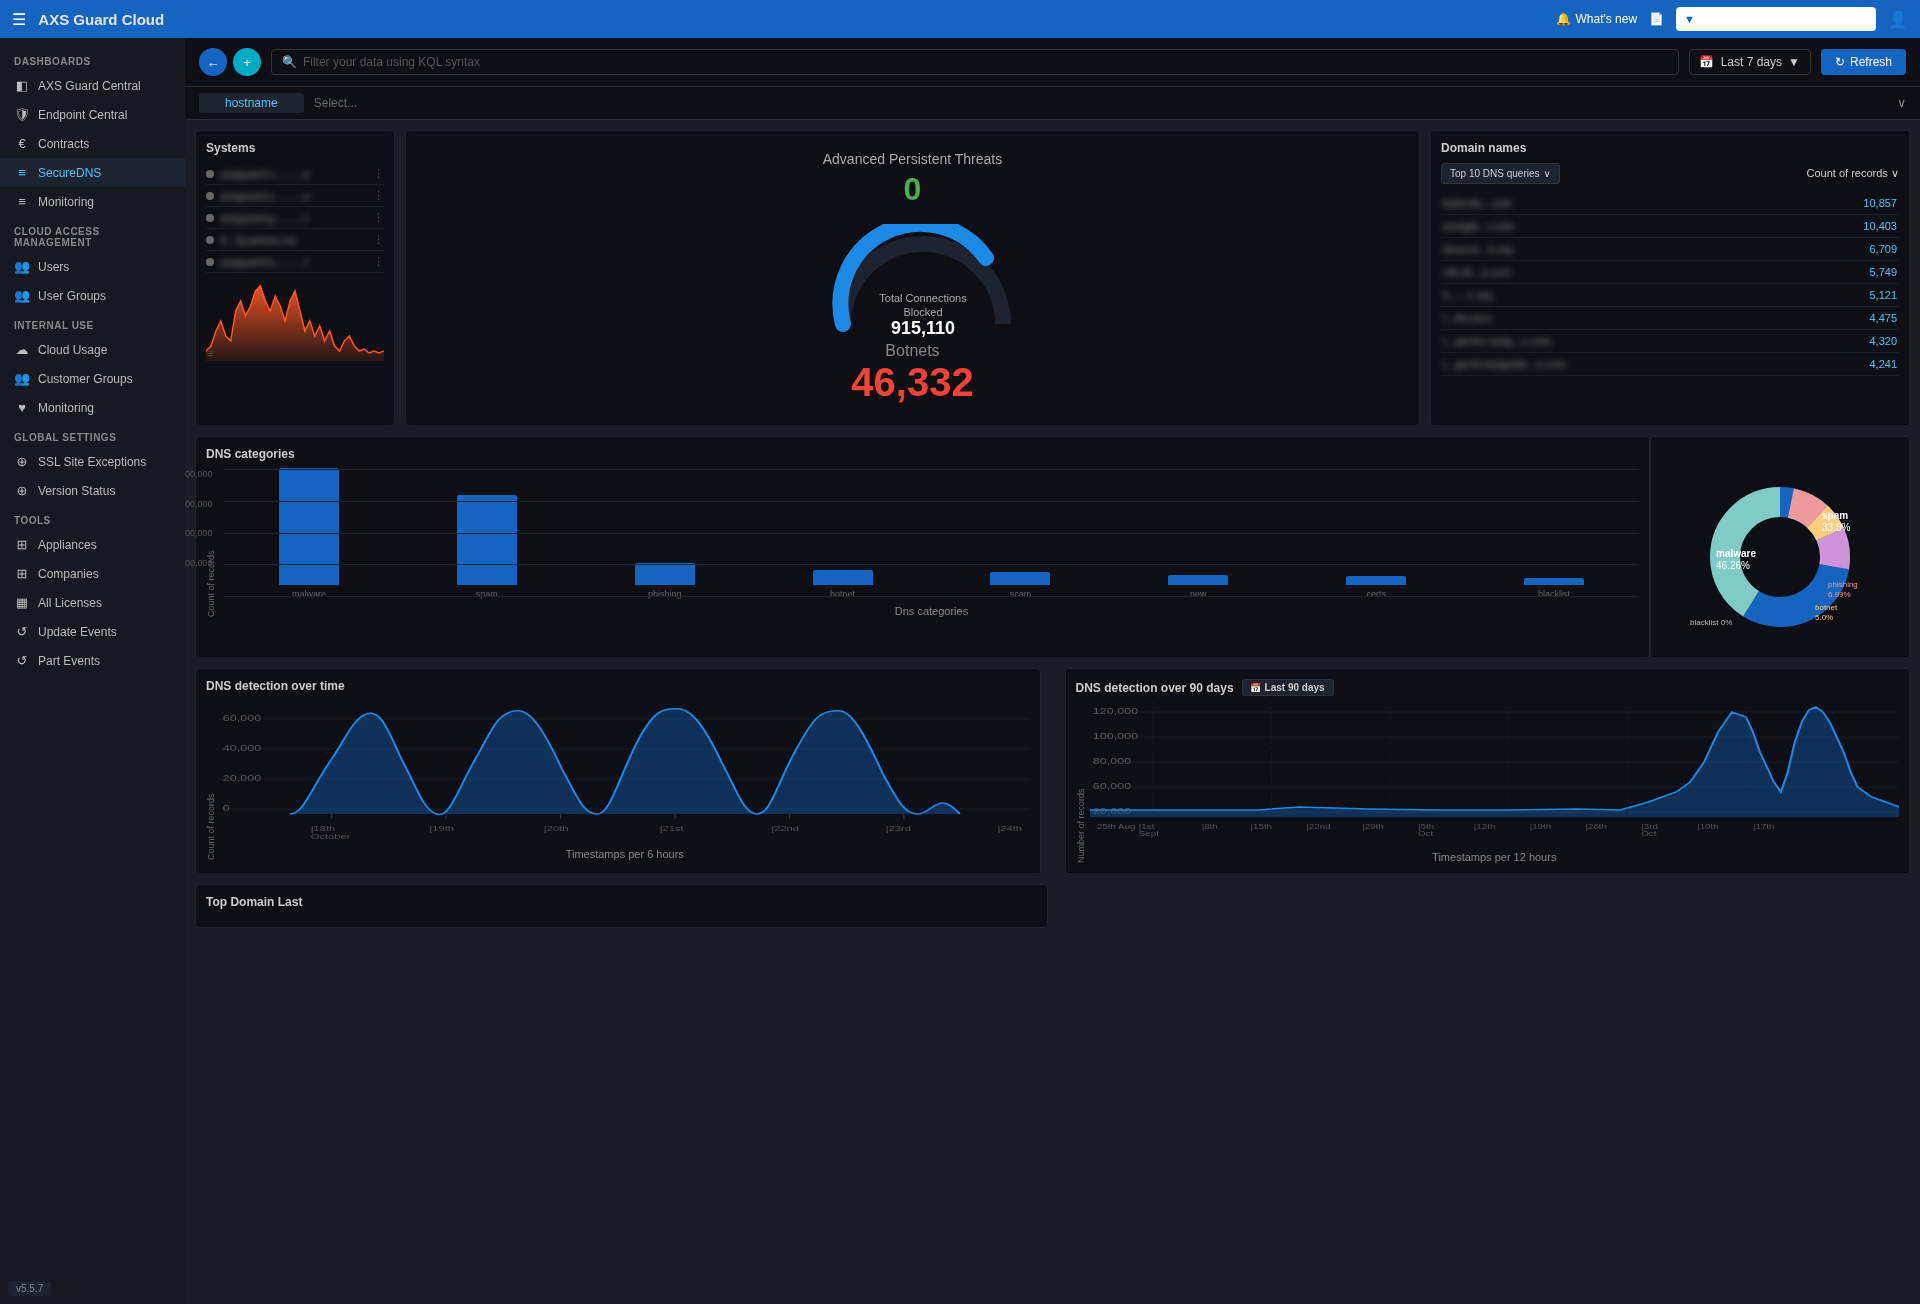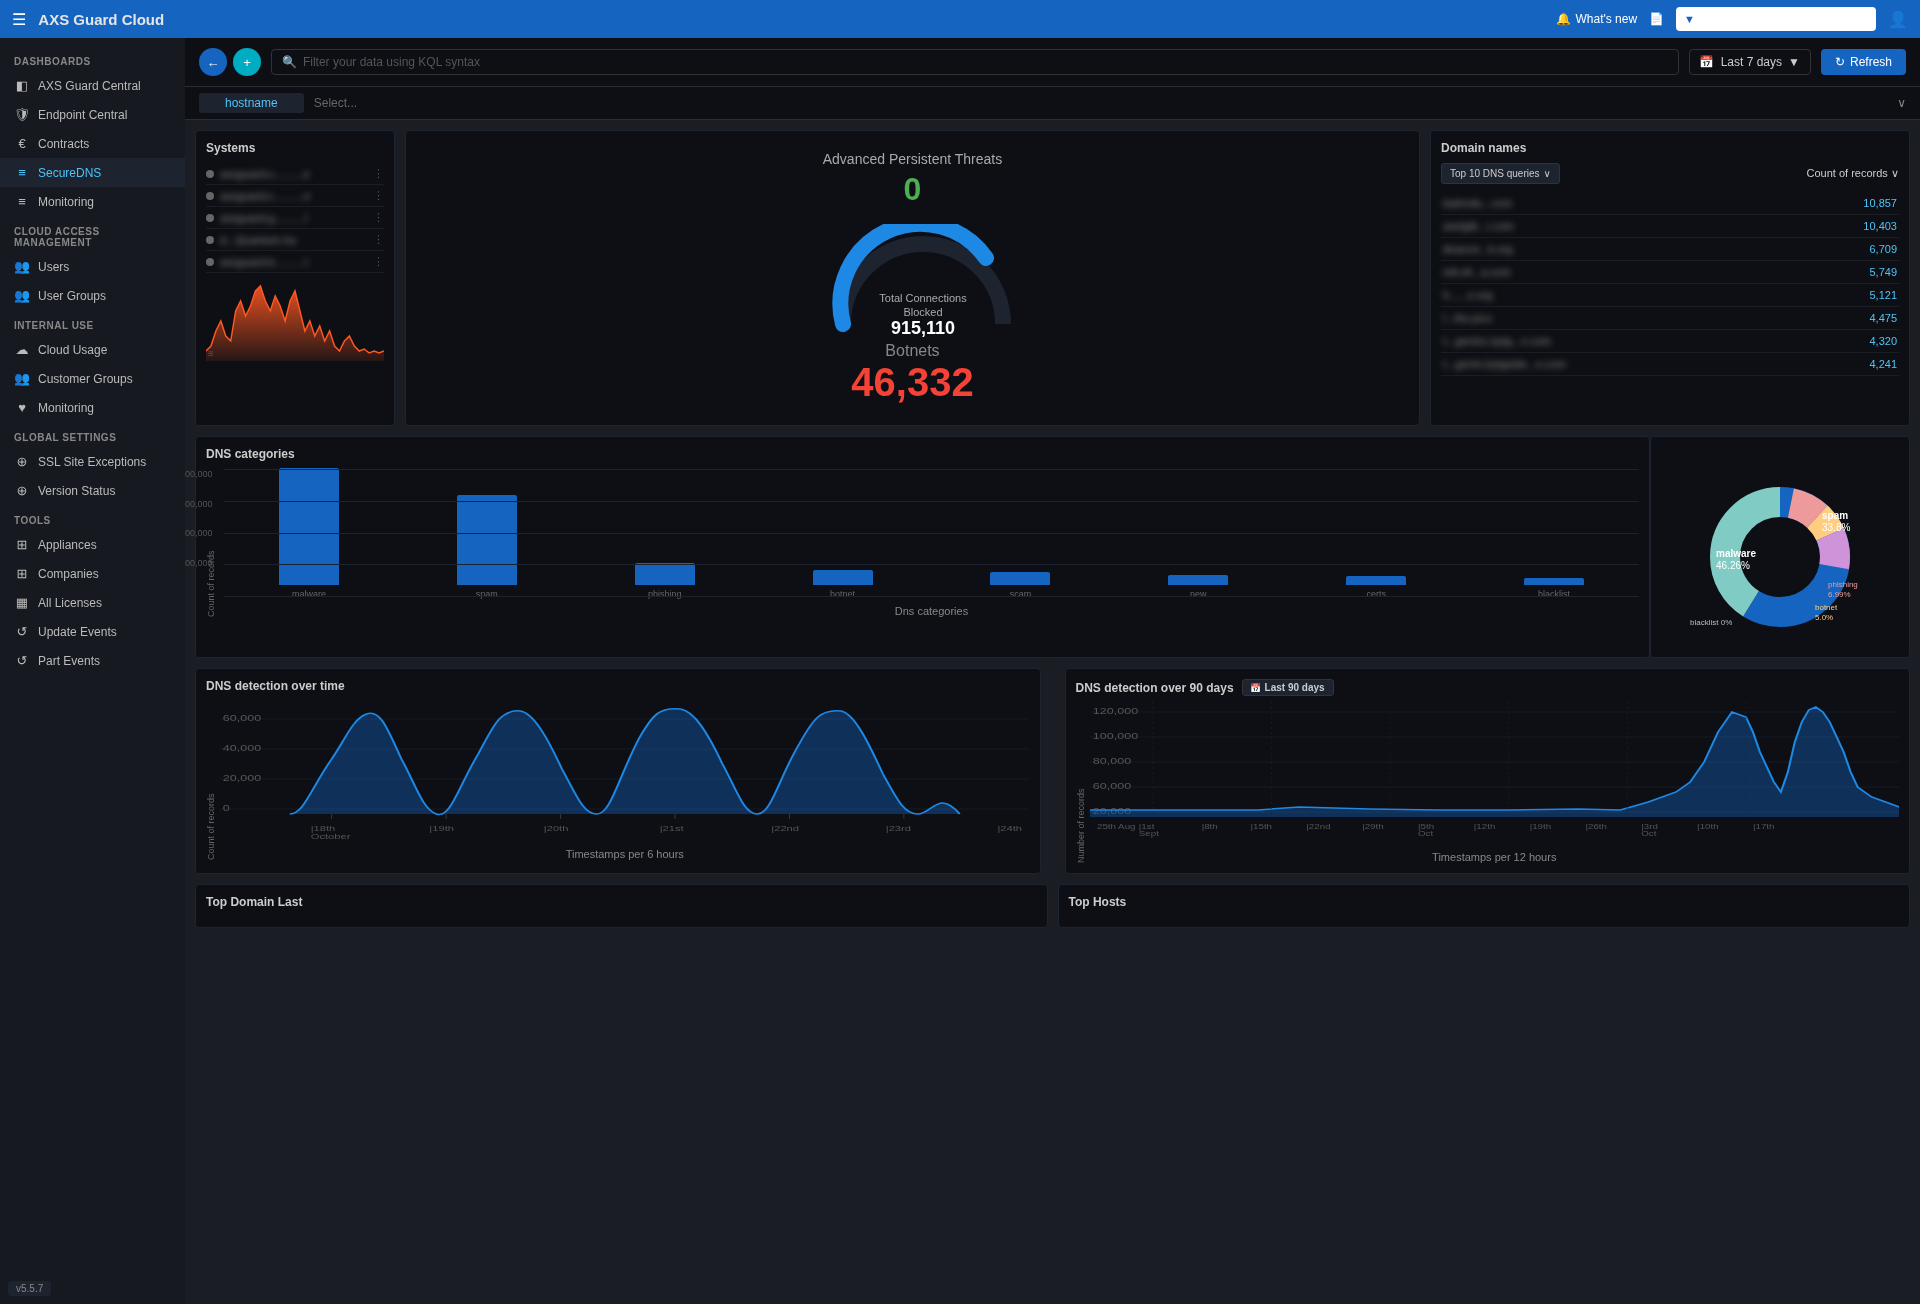--- a/index.html
+++ b/index.html
@@ -765,22 +765,19 @@
               <div class="chart-title">Timestamps per 12 hours</div>
             </div>
           </div>
         </div>
       </div>
 
       <div class="footer-section">
         <div class="panel">
           <div class="panel-title">Top Domain Last</div>
         </div>
-        <div class="panel">
-          <div class="panel-title">Top Hosts</div>
-        </div>
       </div>
 
     </div>
   </div>
 </div>
 
 <div class="version-badge">v5.5.7</div>
 
 </body></html>

